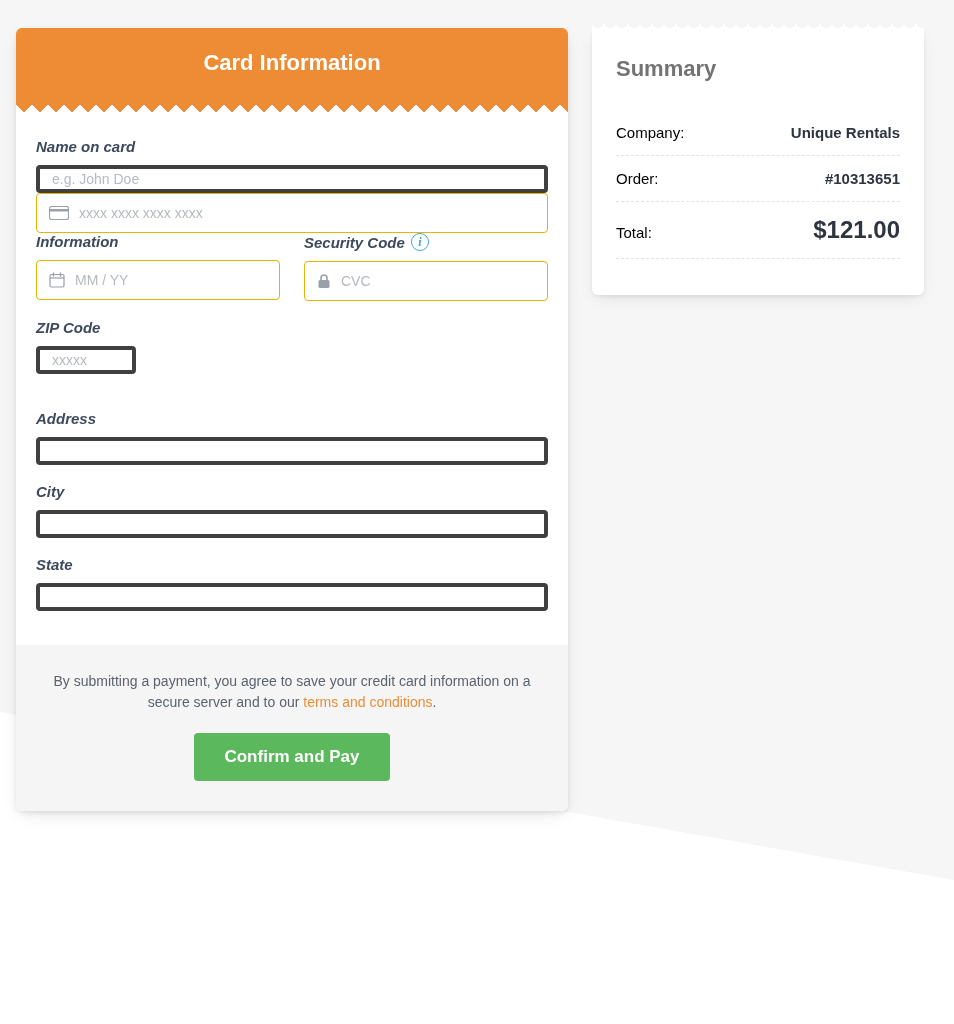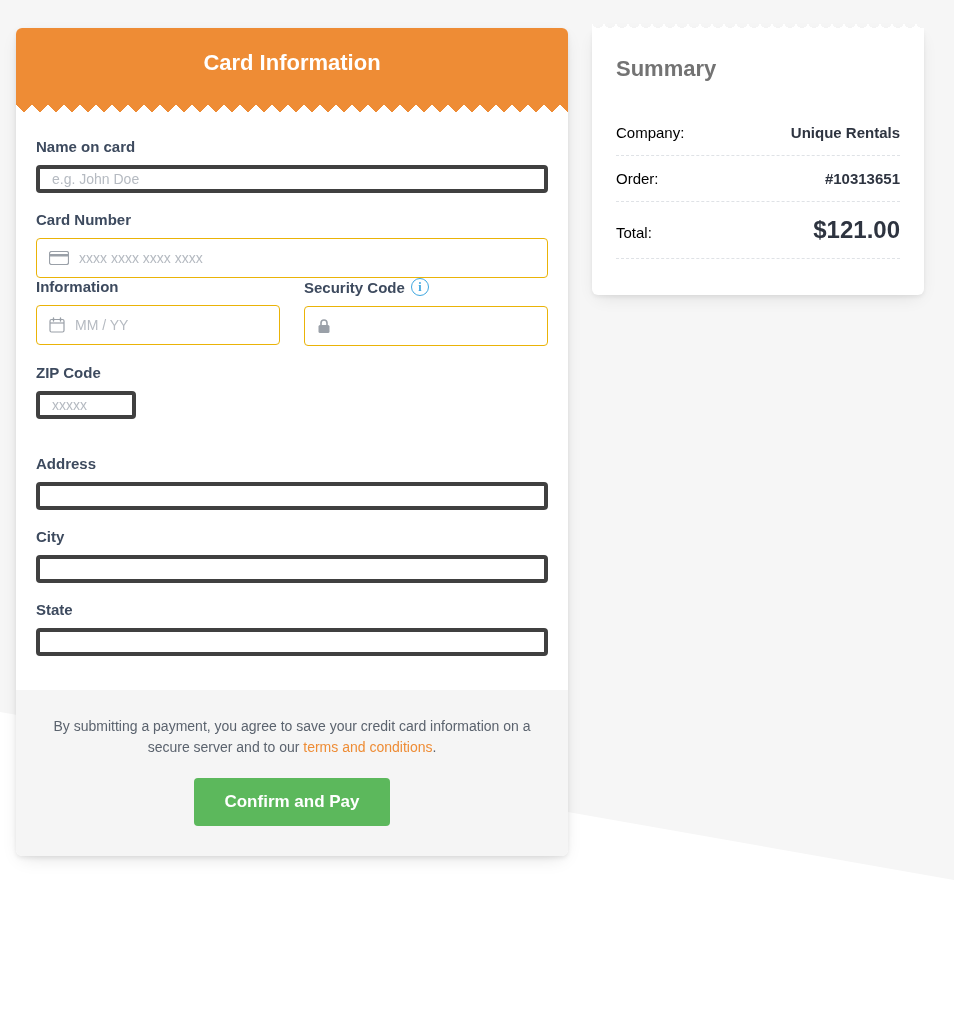--- a/index.html
+++ b/index.html
@@ -70,20 +70,21 @@
   }
   .form-body { padding: 26px 20px 34px; }
   .field-label {
     color: #3d4a5e;
     font-size: 15px;
     font-weight: 700;
     margin: 18px 0 10px;
     display: flex;
     align-items: center;
     gap: 6px;
+    font-style: italic;
   }
   .field-label:first-child { margin-top: 0; }
   .input {
     width: 100%;
     height: 28px;
     border: 4px solid #404040;
     border-radius: 4px;
     padding: 0 12px;
     font-size: 14px;
     color: #3d4a5e;
@@ -165,21 +166,20 @@
 
   <div class="card left">
     <div class="header-orange">Card Information</div>
     <div class="zigzag"></div>
 
     <div class="form-body">
 
       <div class="field-label">Name on card</div>
       <input class="input" type="text" placeholder="e.g. John Doe" style="">
 
-      <div class="field-label">Card Number</div>
       <div class="input-with-icon">
         <span class="icon">
           <svg width="20" height="14" viewBox="0 0 20 14">
             <rect x="0.5" y="0.5" width="19" height="13" rx="2" fill="none" stroke="#9aa0a8" stroke-width="1.2"></rect>
             <rect x="0" y="3" width="20" height="2.5" fill="#9aa0a8"></rect>
           </svg>
         </span>
         <input type="text" placeholder="xxxx xxxx xxxx xxxx" style="">
       </div>
 
@@ -203,20 +203,21 @@
             <span>Security Code</span>
             <span class="info-icon">i</span>
           </div>
           <div class="input-with-icon">
             <span class="icon">
               <svg width="14" height="16" viewBox="0 0 14 16">
                 <rect x="1.5" y="7" width="11" height="8" rx="1.5" fill="#9aa0a8"></rect>
                 <path d="M4 7 V5 a3 3 0 0 1 6 0 V7" fill="none" stroke="#9aa0a8" stroke-width="1.6"></path>
               </svg>
             </span>
+            <input type="text" placeholder="CVC" style="">
           </div>
         </div>
       </div>
 
       <div class="field-label">ZIP Code</div>
       <input class="input zip-input" type="text" placeholder="xxxxx" style="">
 
       <div class="field-label" style="margin-top:36px">Address</div>
       <input class="input" type="text" style="">
 

